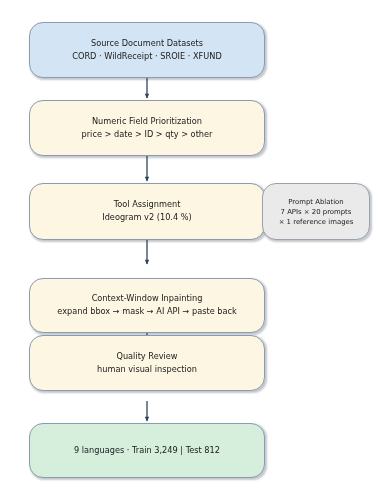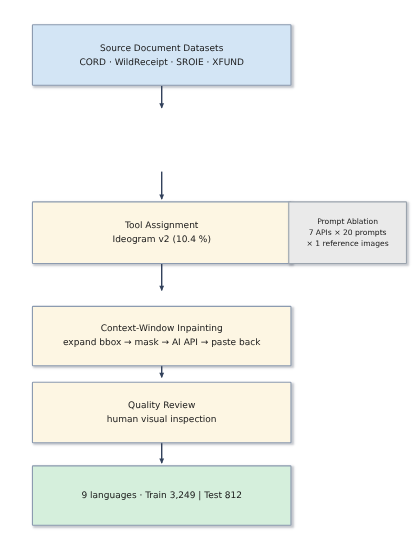--- a/index.html
+++ b/index.html
@@ -15,21 +15,21 @@
   }
   #flow-canvas {
     position: relative;
     width: 380px;
     height: 491px;
   }
   .node {
     position: absolute;
     box-sizing: border-box;
     border: 1px solid #8c9bb0;
-    border-radius: 1px;
+    border-radius: 14px;
     display: flex;
     flex-direction: column;
     align-items: center;
     justify-content: center;
     box-shadow: 1.5px 1.5px 2.0px rgba(60, 70, 90, 0.30);
     text-align: center;
   }
   .node .line {
     display: block;
     color: #1a1a1a;
@@ -47,21 +47,21 @@
     font-size: 8.2px;
     margin-bottom: 1px;
   }
   .side-node .line {
     font-size: 6.9px;
   }
   .node-source   { top: 22px;  height: 56px; background: #d3e5f5; }
   .node-numeric  { top: 100px; height: 56px; background: #fdf6e3; }
   .node-tool     { top: 183px; height: 57px; background: #fdf6e3; }
   .node-inpaint  { top: 278px; height: 55px; background: #fdf6e3; }
-  .node-quality  { top: 347px; height: 56px; background: #fdf6e3; }
+  .node-quality  { top: 335px; height: 56px; background: #fdf6e3; }
   .node-output   { top: 423px; height: 55px; background: #d5efdc; }
   .node-ablation {
     left: 262px;
     top: 183px;
     width: 108px;
     height: 57px;
     background: #eaeaea;
     border-color: #9aa3ad;
   }
   .connector {
@@ -91,20 +91,24 @@
       <line x1="147" y1="321" x2="147" y2="343"></line>
       <line x1="147" y1="401" x2="147" y2="421"></line>
     </g>
   </svg>
 
   <div class="node main-node node-source">
     <span class="line title">Source Document Datasets</span>
     <span class="line">CORD  ·  WildReceipt  ·  SROIE  ·  XFUND</span>
   </div>
 
+  <div class="node main-node node-numeric">
+    <span class="line title">Numeric Field Prioritization</span>
+    <span class="line">price &gt; date &gt; ID &gt; qty &gt; other</span>
+  </div>
 
   <div class="node main-node node-tool">
     <span class="line title">Tool Assignment</span>
     <span class="line">Ideogram v2  (10.4 %)</span>
   </div>
 
   <div class="node side-node node-ablation">
     <span class="line">Prompt Ablation</span>
     <span class="line">7 APIs × 20 prompts</span>
     <span class="line">× 1 reference images</span>

